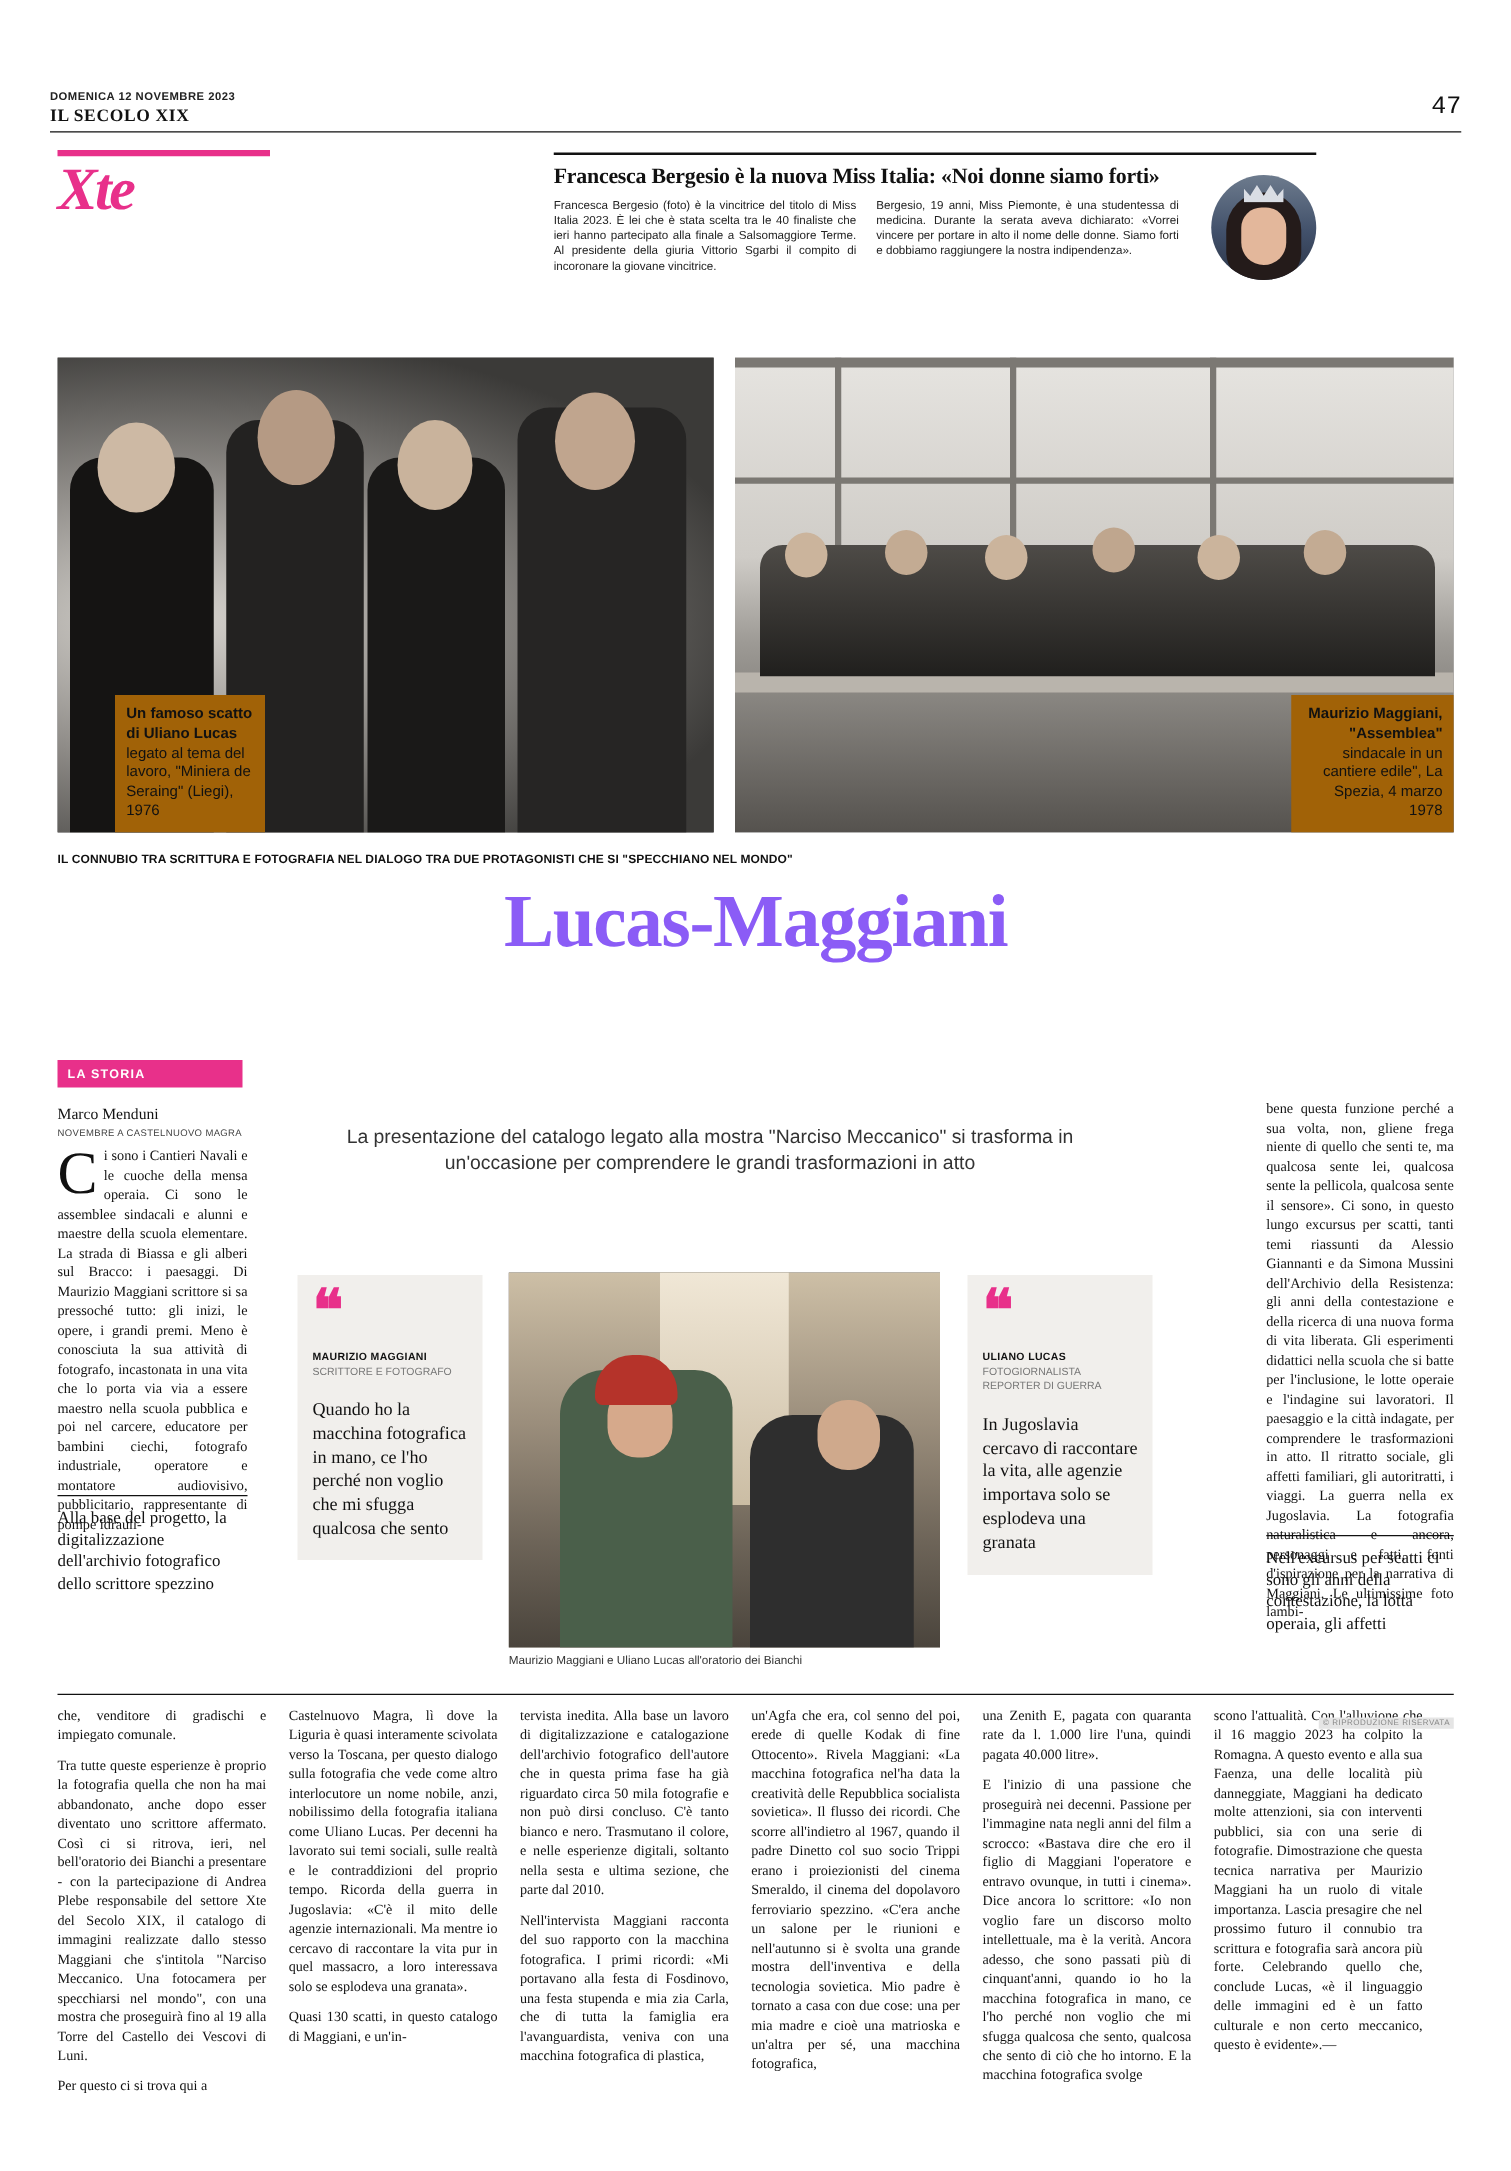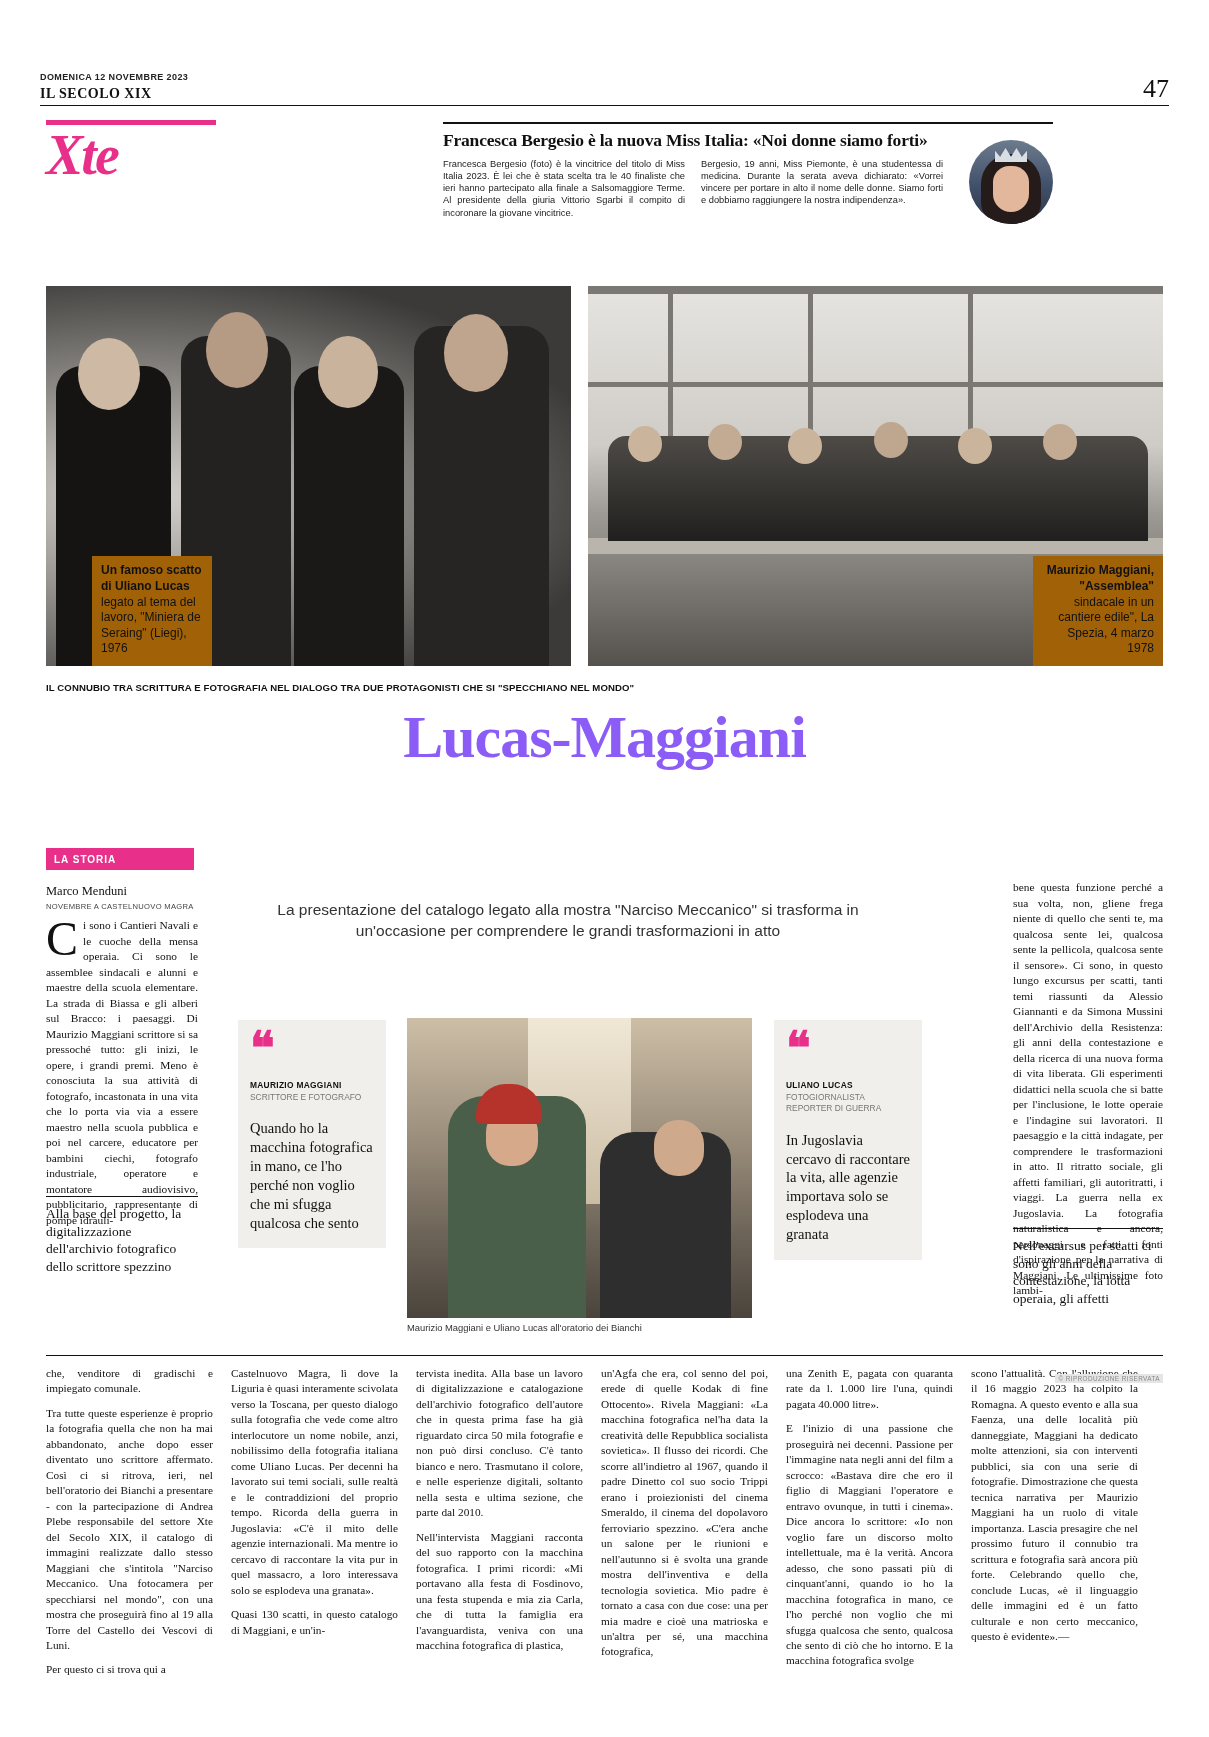--- a/index.html
+++ b/index.html
@@ -37,33 +37,33 @@
     font-family: "Liberation Serif", serif;
     font-weight: 700;
     font-size: 14px;
     letter-spacing: .5px;
     margin-top: 4px;
     color: #111;
   }
   .masthead .pageno {
     position: absolute;
     right: 0; top: 2px;
-    font-family: Liberation Serif, serif;
-    font-size: 26px;
+    font-family: Liberation Mono, monospace;
+    font-size: 20px;
     color: #111;
   }
 
   
   .logo-block { position: absolute; left: 46px; top: 120px; width: 300px; }
   .logo-rule { width: 170px; height: 5px; background: #e8308a; }
   .logo-text {
     font-family: "Liberation Serif", serif;
     font-weight: 700;
     font-style: italic;
-    font-size: 56px;
+    font-size: 48px;
     color: #e8308a;
     line-height: .95;
     margin-top: 4px;
     letter-spacing: -2px;
   }
 
   
   .teaser {
     position: absolute;
     left: 443px; top: 122px;

